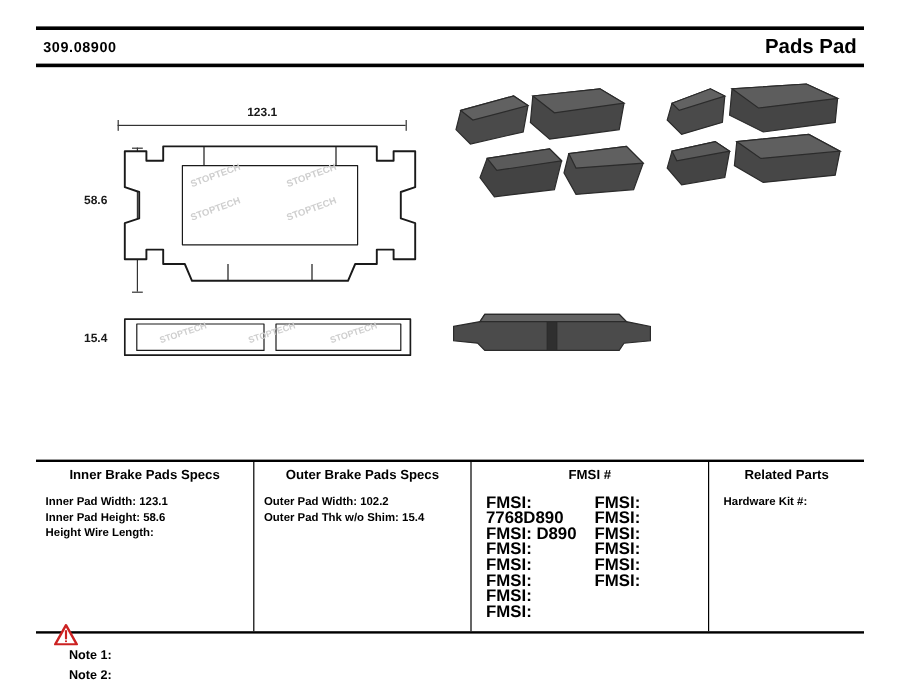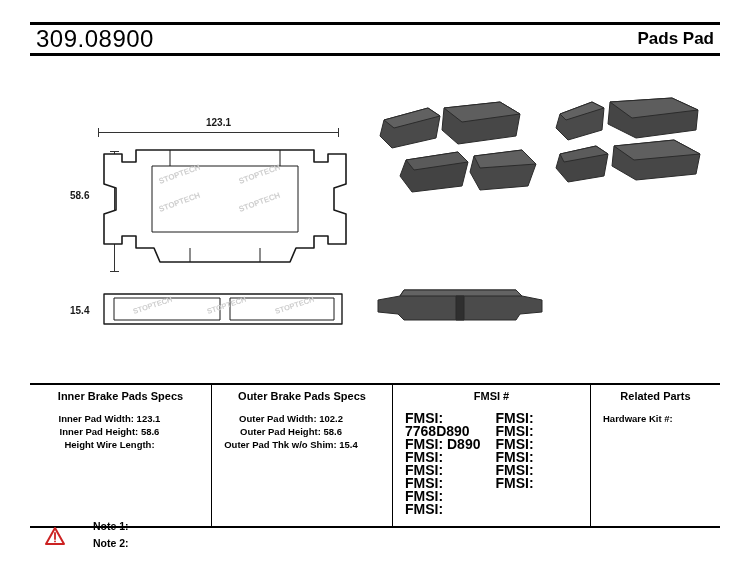--- a/index.html
+++ b/index.html
@@ -29,34 +29,34 @@
     height: 34px;
     border-top: 3px solid #000;
     border-bottom: 3px solid #000;
     box-sizing: border-box;
     display: flex;
     align-items: center;
     justify-content: space-between;
     padding: 0 6px;
   }
   .part-number {
-    font-size: 24px;
-    font-weight: normal;
+    font-size: 12px;
+    font-weight: bold;
     letter-spacing: 0.5px;
   }
   .product-type {
     font-size: 17px;
     font-weight: bold;
   }
 
   
   .drawing-area {
     position: absolute;
     left: 30px;
-    top: 86px;
+    top: 58px;
     width: 690px;
     height: 290px;
   }
 
   
   .dim-label {
     position: absolute;
     font-size: 10px;
     font-weight: bold;
     color: #1a1a1a;
@@ -110,21 +110,21 @@
 
   .spec-title {
     text-align: center;
     font-size: 11px;
     font-weight: bold;
     margin-bottom: 10px;
   }
   .spec-row {
     font-size: 9.5px;
     font-weight: bold;
-    text-align: center;
+    text-align: left;
     line-height: 13px;
     padding-right: 22px;
   }
   .fmsi-grid {
     display: flex;
     font-size: 14px;
     font-weight: bold;
     line-height: 13px;
   }
   .fmsi-col { width: 50%; padding-left: 4px; }
@@ -134,21 +134,22 @@
     line-height: 13px;
     padding-left: 4px;
   }
 
   
   .notes {
     position: absolute;
     left: 45px;
     top: 518px;
     display: flex;
-    align-items: center;
+    align-items: flex-end;
+    flex-direction: column;
   }
   .warn-icon { margin-right: 28px; margin-top: 2px; }
   .note-line {
     font-size: 10.5px;
     font-weight: bold;
     line-height: 17px;
   }
 </style>
 </head>
 <body>
@@ -253,21 +254,20 @@
     <div class="spec-col col-inner">
       <div class="spec-title">Inner Brake Pads Specs</div>
       <div class="spec-row">Inner Pad Width: 123.1</div>
       <div class="spec-row">Inner Pad Height: 58.6</div>
       <div class="spec-row">Height Wire Length:</div>
     </div>
 
     <div class="spec-col col-outer">
       <div class="spec-title">Outer Brake Pads Specs</div>
       <div class="spec-row">Outer Pad Width: 102.2</div>
-      <div class="spec-row">Outer Pad Height: 58.6</div>
       <div class="spec-row">Outer Pad Thk w/o Shim: 15.4</div>
     </div>
 
     <div class="spec-col col-fmsi">
       <div class="spec-title">FMSI #</div>
       <div class="fmsi-grid">
         <div class="fmsi-col">
           <div>FMSI:  7768D890</div>
           <div>FMSI:  D890</div>
           <div>FMSI:</div>

